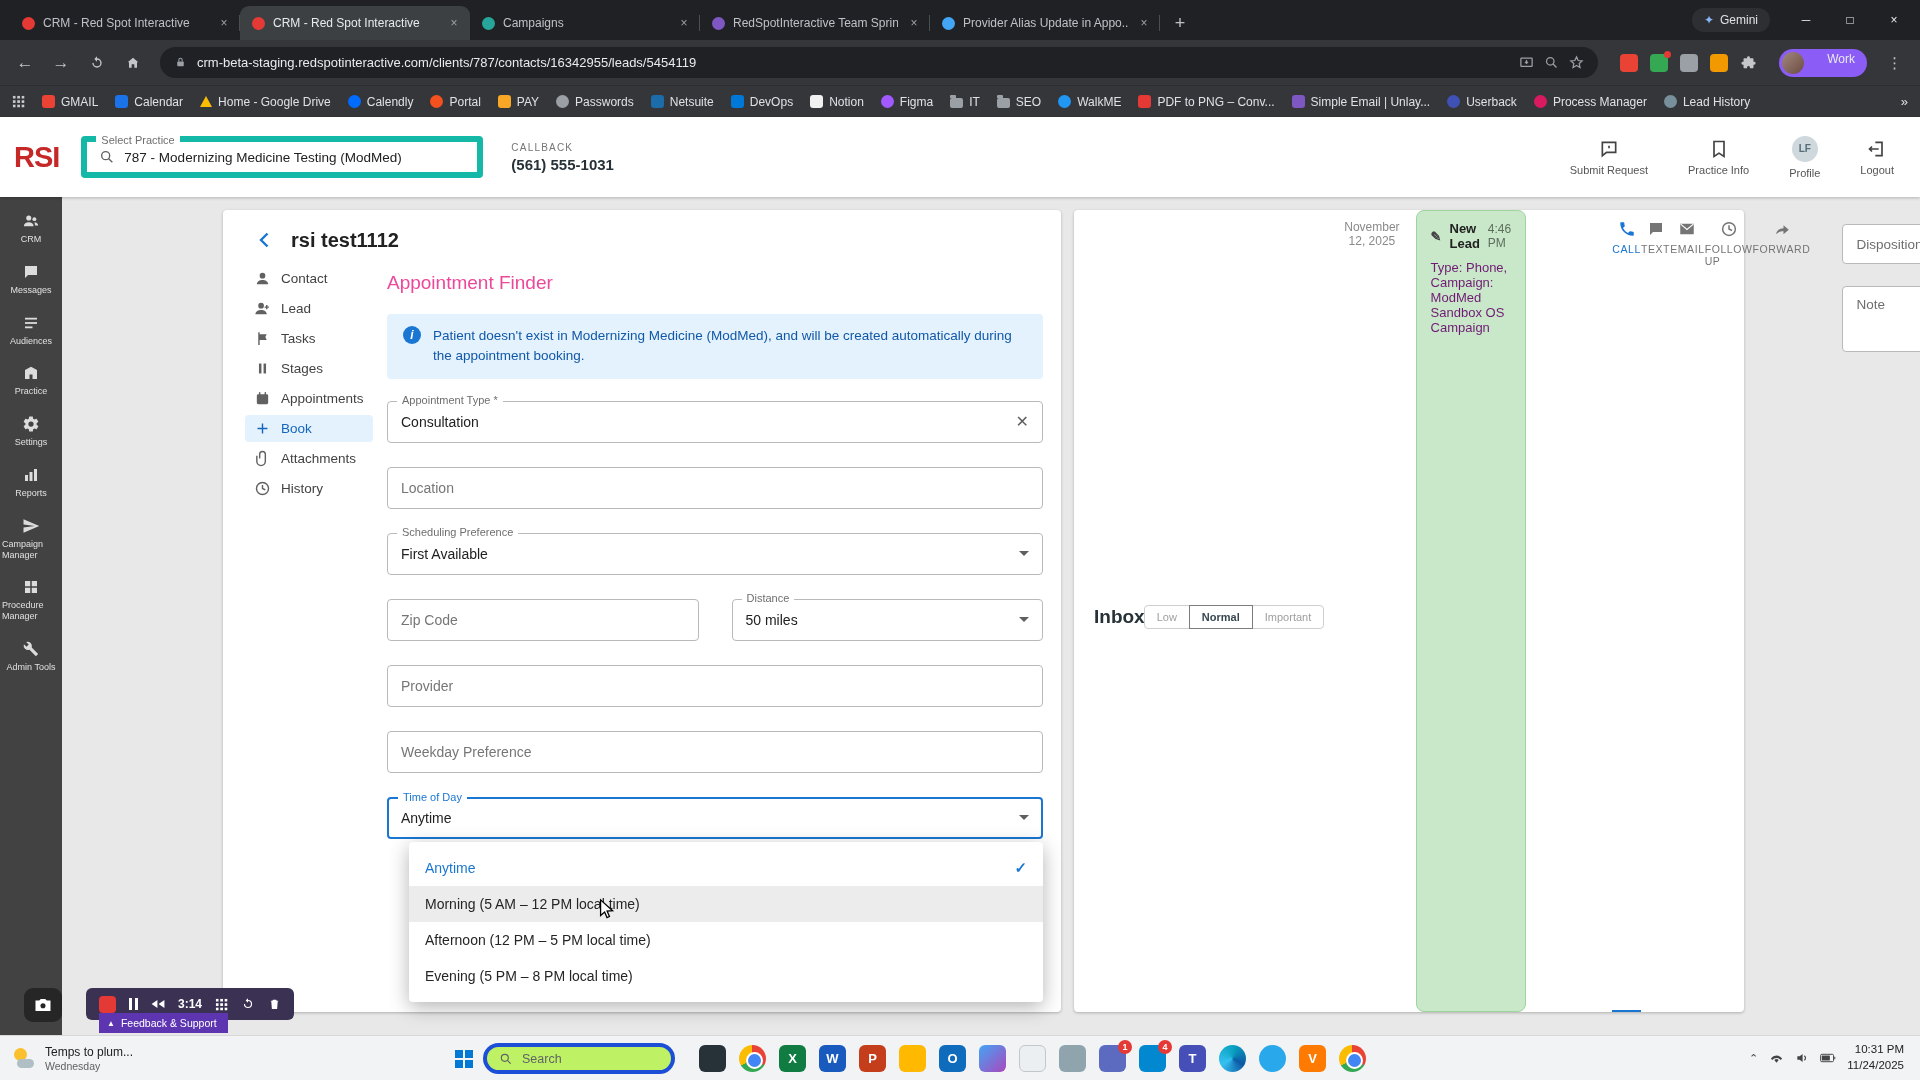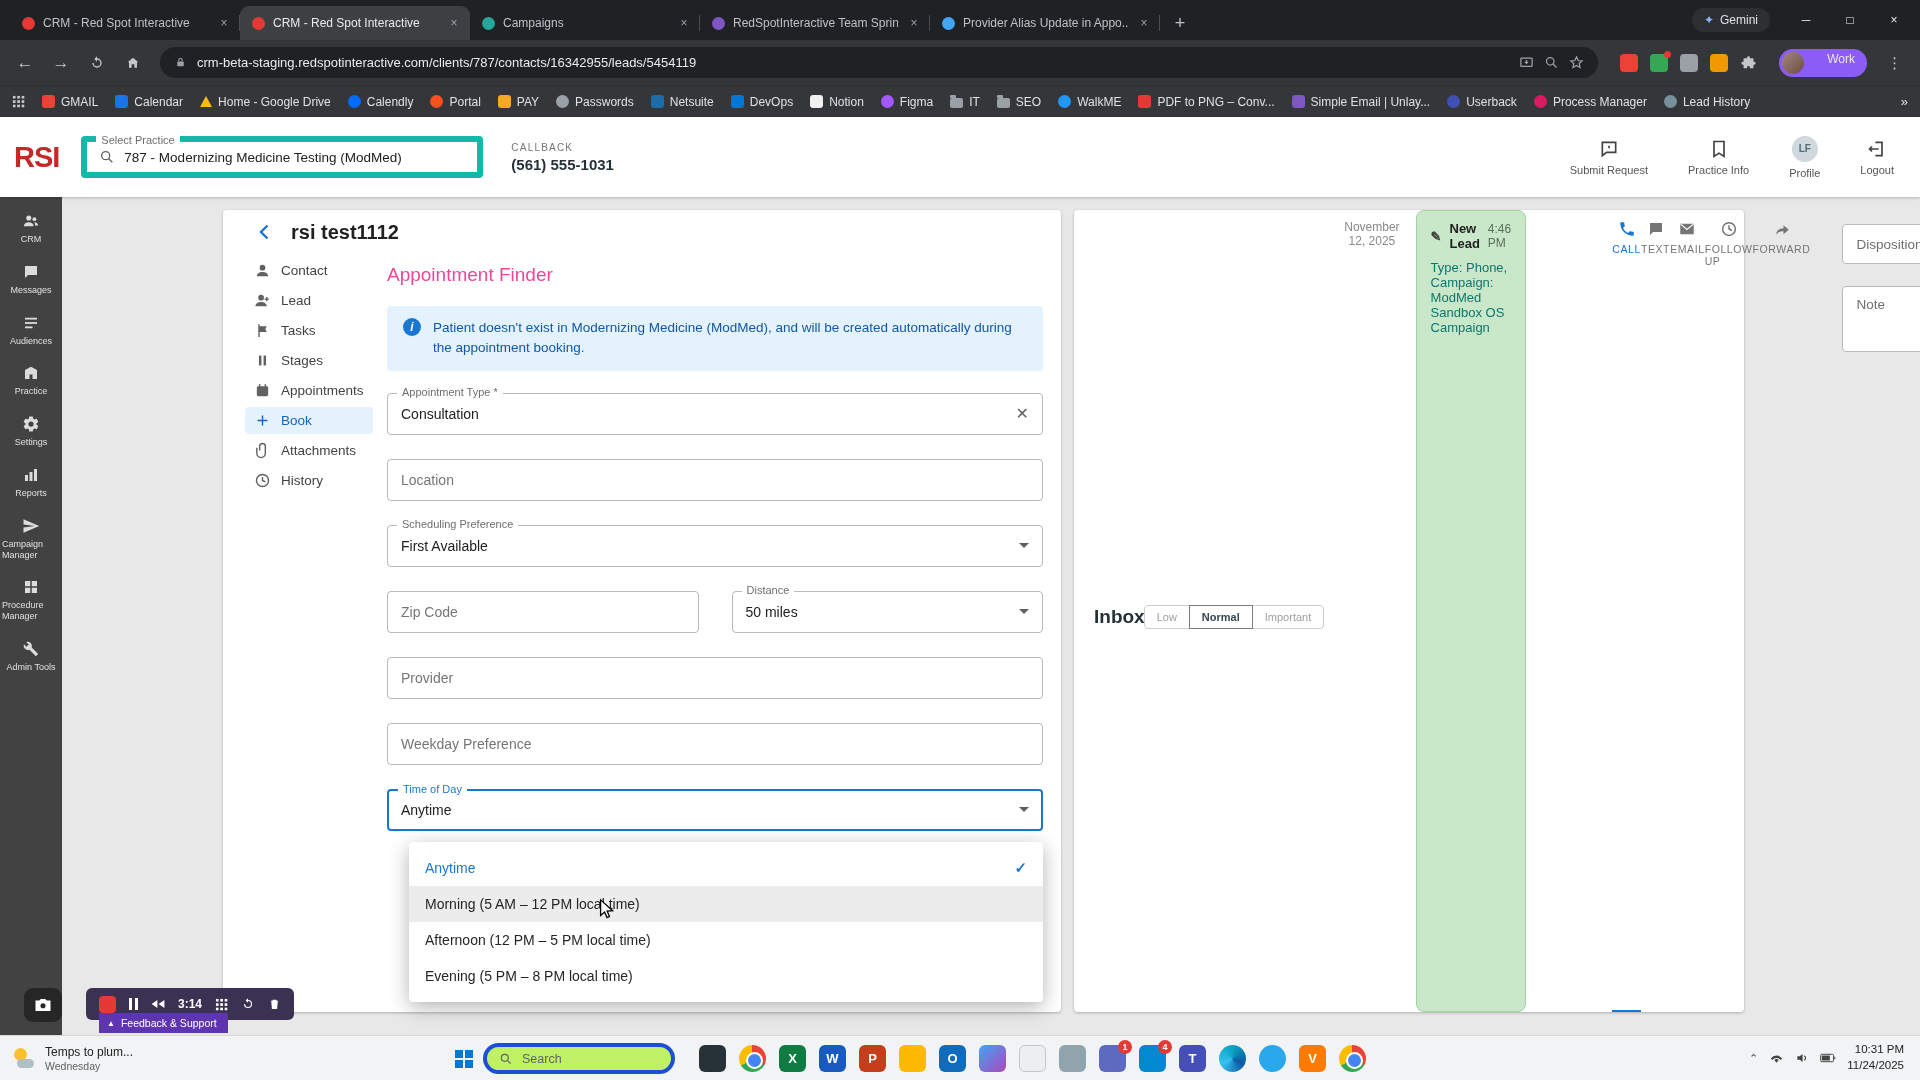--- a/index.html
+++ b/index.html
@@ -65,21 +65,21 @@
   
   .sidenav{position:absolute;top:197px;left:0;width:62px;bottom:45px;background:#424242;display:flex;flex-direction:column;align-items:center;padding-top:6px;z-index:5}
   .snav{width:100%;display:flex;flex-direction:column;align-items:center;gap:4px;padding:9px 2px;color:#e0e0e0}
   .snav .lbl{font-size:9px;line-height:1.2}
   .snav svg{color:#dcdcdc}
 
   .contentbg{position:absolute;top:197px;left:62px;right:0;bottom:45px;background:#e8e8e8}
 
   
   .maincard{position:absolute;left:223px;top:210px;width:838px;height:802px;background:#fff;border-radius:4px;box-shadow:0 1px 3px rgba(0,0,0,.25);z-index:10}
-  .lead-head{display:flex;align-items:center;gap:14px;padding:10px 24px 8px 30px}
+  .lead-head{display:flex;align-items:center;gap:14px;padding:18px 24px 8px 30px}
   .backbtn{color:#1976d2}
   .lead-title{font-size:20px;font-weight:600;color:#212121}
   .lead-body{display:flex;align-items:flex-start}
   .lead-nav{width:150px;padding:5px 0 0 22px;flex:none}
   .mi{display:flex;align-items:center;gap:10px;height:27px;padding:3px 9px;font-size:13.5px;color:#424242;border-radius:4px;margin-bottom:3px}
   .mi svg{color:#616161}
   .mi.active{color:#1565c0;background:#e3f2fd}
   .mi.active svg{color:#1565c0}
   .finder{flex:1;padding:4px 18px 0 14px;min-width:0}
   .finder-title{font-size:19px;font-weight:400;color:#ec4899;margin:8px 0 20px}
@@ -107,21 +107,21 @@
   .filters{margin-left:auto;display:flex}
   .fbtn{padding:5px 12px;font-size:11px;border:1px solid #cfcfcf;color:#9e9e9e;background:#fff;margin-left:-1px}
   .fbtn.first{border-radius:4px 0 0 4px}
   .fbtn.last{border-radius:0 4px 4px 0}
   .fbtn.active{color:#37474f;border-color:#7d7d7d;font-weight:700;position:relative;z-index:1}
   .inbox-date{text-align:center;font-size:12px;color:#8a8a8a;margin:10px 0 14px}
   .msg{margin:0 86px 0 16px;background:#c9e8c9;border:1px solid #9fd49f;border-radius:8px;padding:10px 14px}
   .msg-head{display:flex;align-items:center;gap:8px;font-size:13px;font-weight:600;color:#212121}
   .msg-pencil{color:#424242;font-size:13px}
   .msg-time{margin-left:auto;font-size:12px;color:#5c6e5c;font-weight:400}
-  .msg-body{margin-top:9px;font-size:13px;color:#0f766e}
+  .msg-body{margin-top:9px;font-size:13px;color:#701a75}
   .spacer{flex:1}
   .divider{height:1px;background:#e0e0e0}
   .atabs{display:flex;padding-top:10px}
   .atab{flex:1;display:flex;flex-direction:column;align-items:center;gap:5px;font-size:10.5px;letter-spacing:.6px;color:#757575;padding-bottom:10px}
   .atab svg{color:#757575}
   .atab.active{color:#1976d2;box-shadow:inset 0 -2px 0 #1976d2}
   .atab.active svg{color:#1976d2}
   .panel{padding:14px 32px 0}
   .selfld{position:relative;height:40px;border:1px solid #b9b9b9;border-radius:4px;display:flex;align-items:center;padding:0 13px;font-size:13.5px;color:#6e6e6e;background:#fff}
   .notefld{position:relative;height:66px;border:1px solid #b9b9b9;border-radius:4px;margin-top:22px;padding:10px 13px;font-size:13.5px;color:#6e6e6e;background:#fff}

